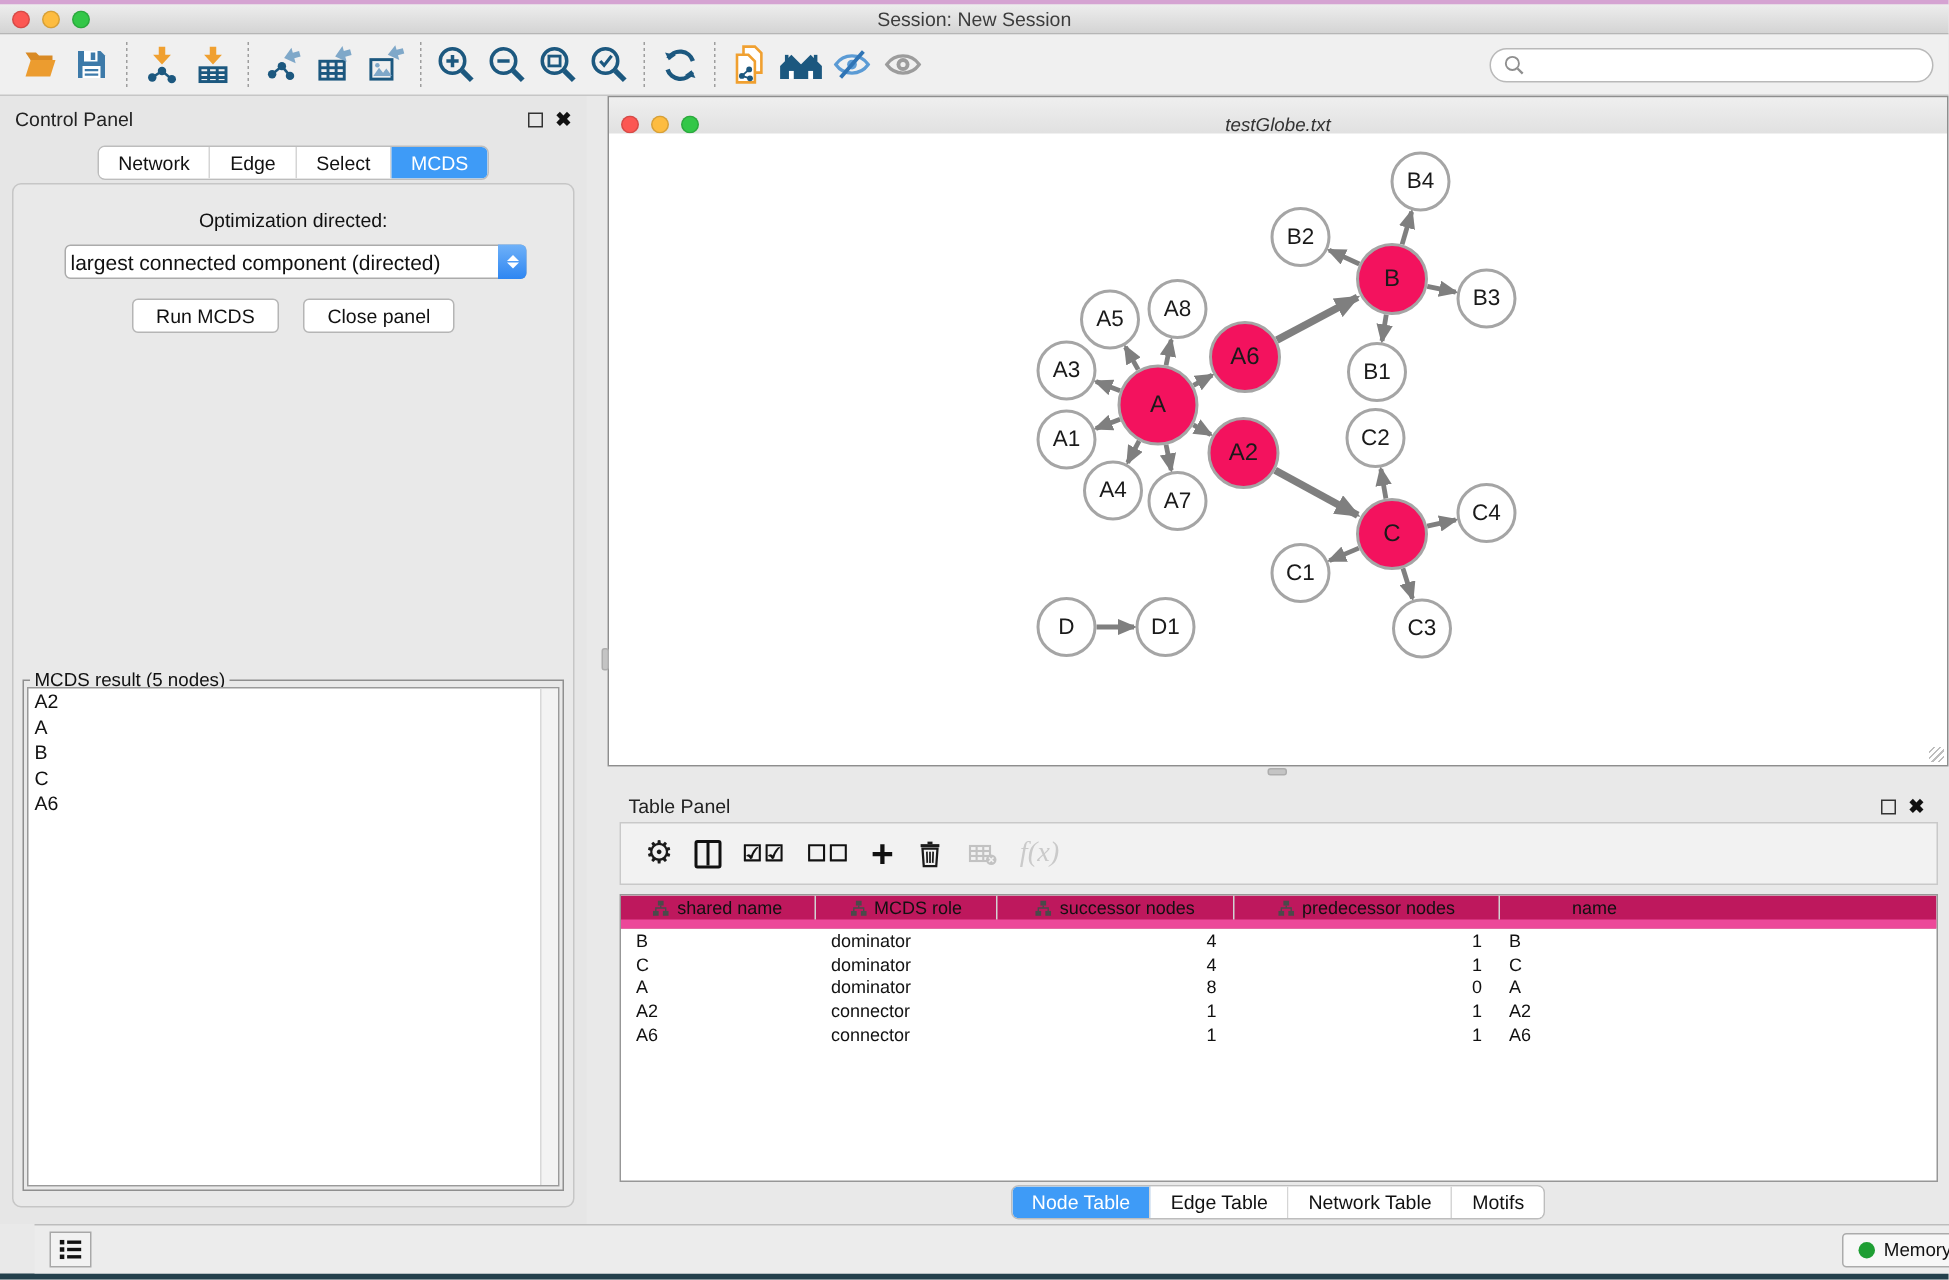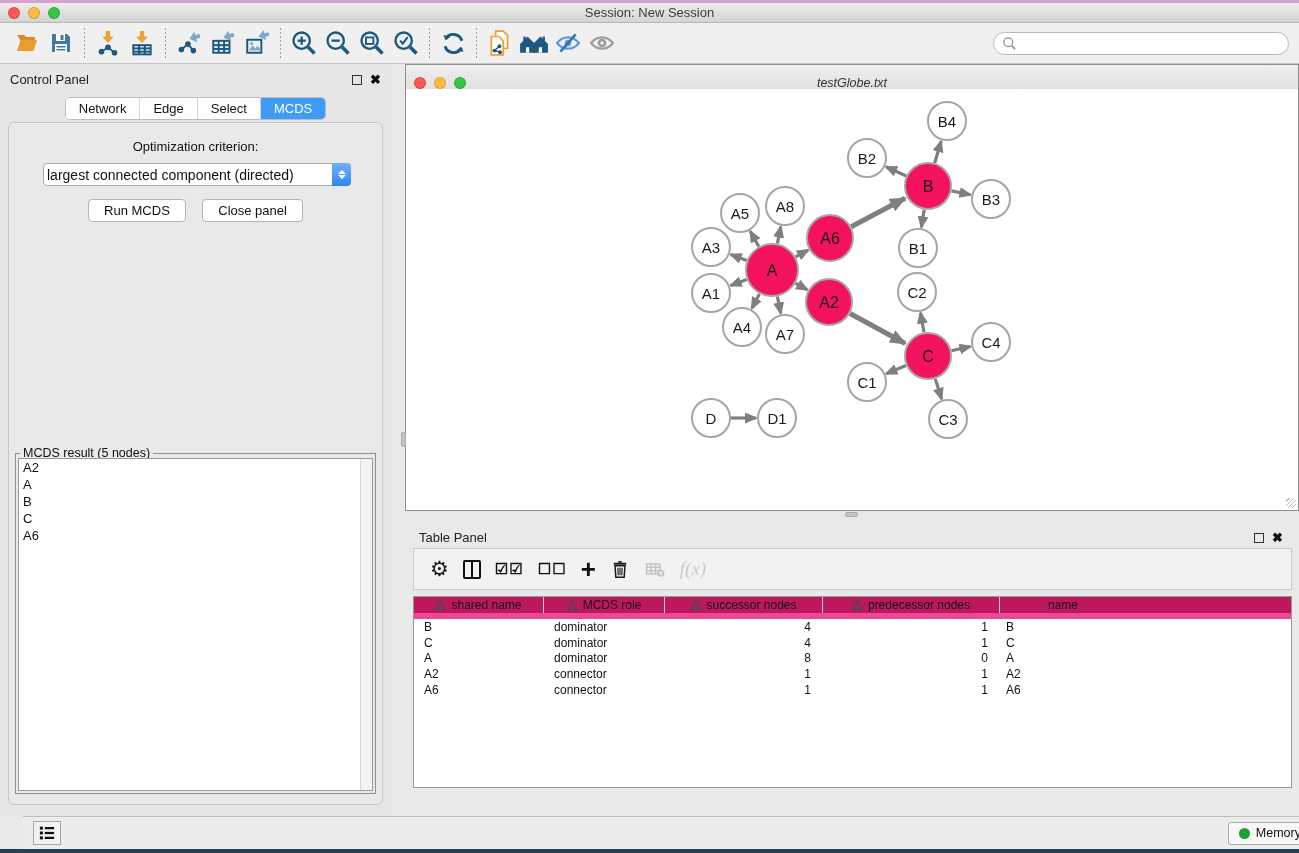--- a/index.html
+++ b/index.html
@@ -315,21 +315,21 @@
   </div>
   <div id="cp-tabs-row">
     <span class="seg-tabs">
       <span class="seg-tab">Network</span>
       <span class="seg-tab">Edge</span>
       <span class="seg-tab">Select</span>
       <span class="seg-tab active">MCDS</span>
     </span>
   </div>
   <div id="cp-box">
-    <div id="opt-label">Optimization criterion:</div>
+    <div id="opt-label">Optimization directed:</div>
     <div id="criterion">
       <span class="sel-text">largest connected component (directed)</span>
       <span class="stepper">
         <span class="step-arrow step-up"></span>
           <span class="step-arrow step-down"></span>
       </span>
     </div>
     <div id="cp-buttons">
       <span class="cp-btn">Run MCDS</span>
       <span class="cp-btn">Close panel</span>
@@ -610,20 +610,28 @@
         <div class="trow">
           <div class="td">A6</div>
           <div class="td">connector</div>
           <div class="td num">1</div>
           <div class="td num">1</div>
           <div class="td name">A6</div>
           <div></div>
         </div>
       </div>
   </div>
+  <div id="tp-tabs-row">
+    <span class="seg-tabs">
+      <span class="seg-tab active">Node Table</span>
+      <span class="seg-tab">Edge Table</span>
+      <span class="seg-tab">Network Table</span>
+      <span class="seg-tab">Motifs</span>
+    </span>
+  </div>
 </div>
 
 <div id="status-bar" class="abs">
   <span id="list-btn">
     <svg width="18" height="18" viewBox="0 0 24 24">
         <g fill="#111">
           <rect x="2.5" y="3.5" width="4" height="4"></rect>
           <rect x="2.5" y="10" width="4" height="4"></rect>
           <rect x="2.5" y="16.5" width="4" height="4"></rect>
           <rect x="9" y="4" width="12.5" height="3"></rect>

